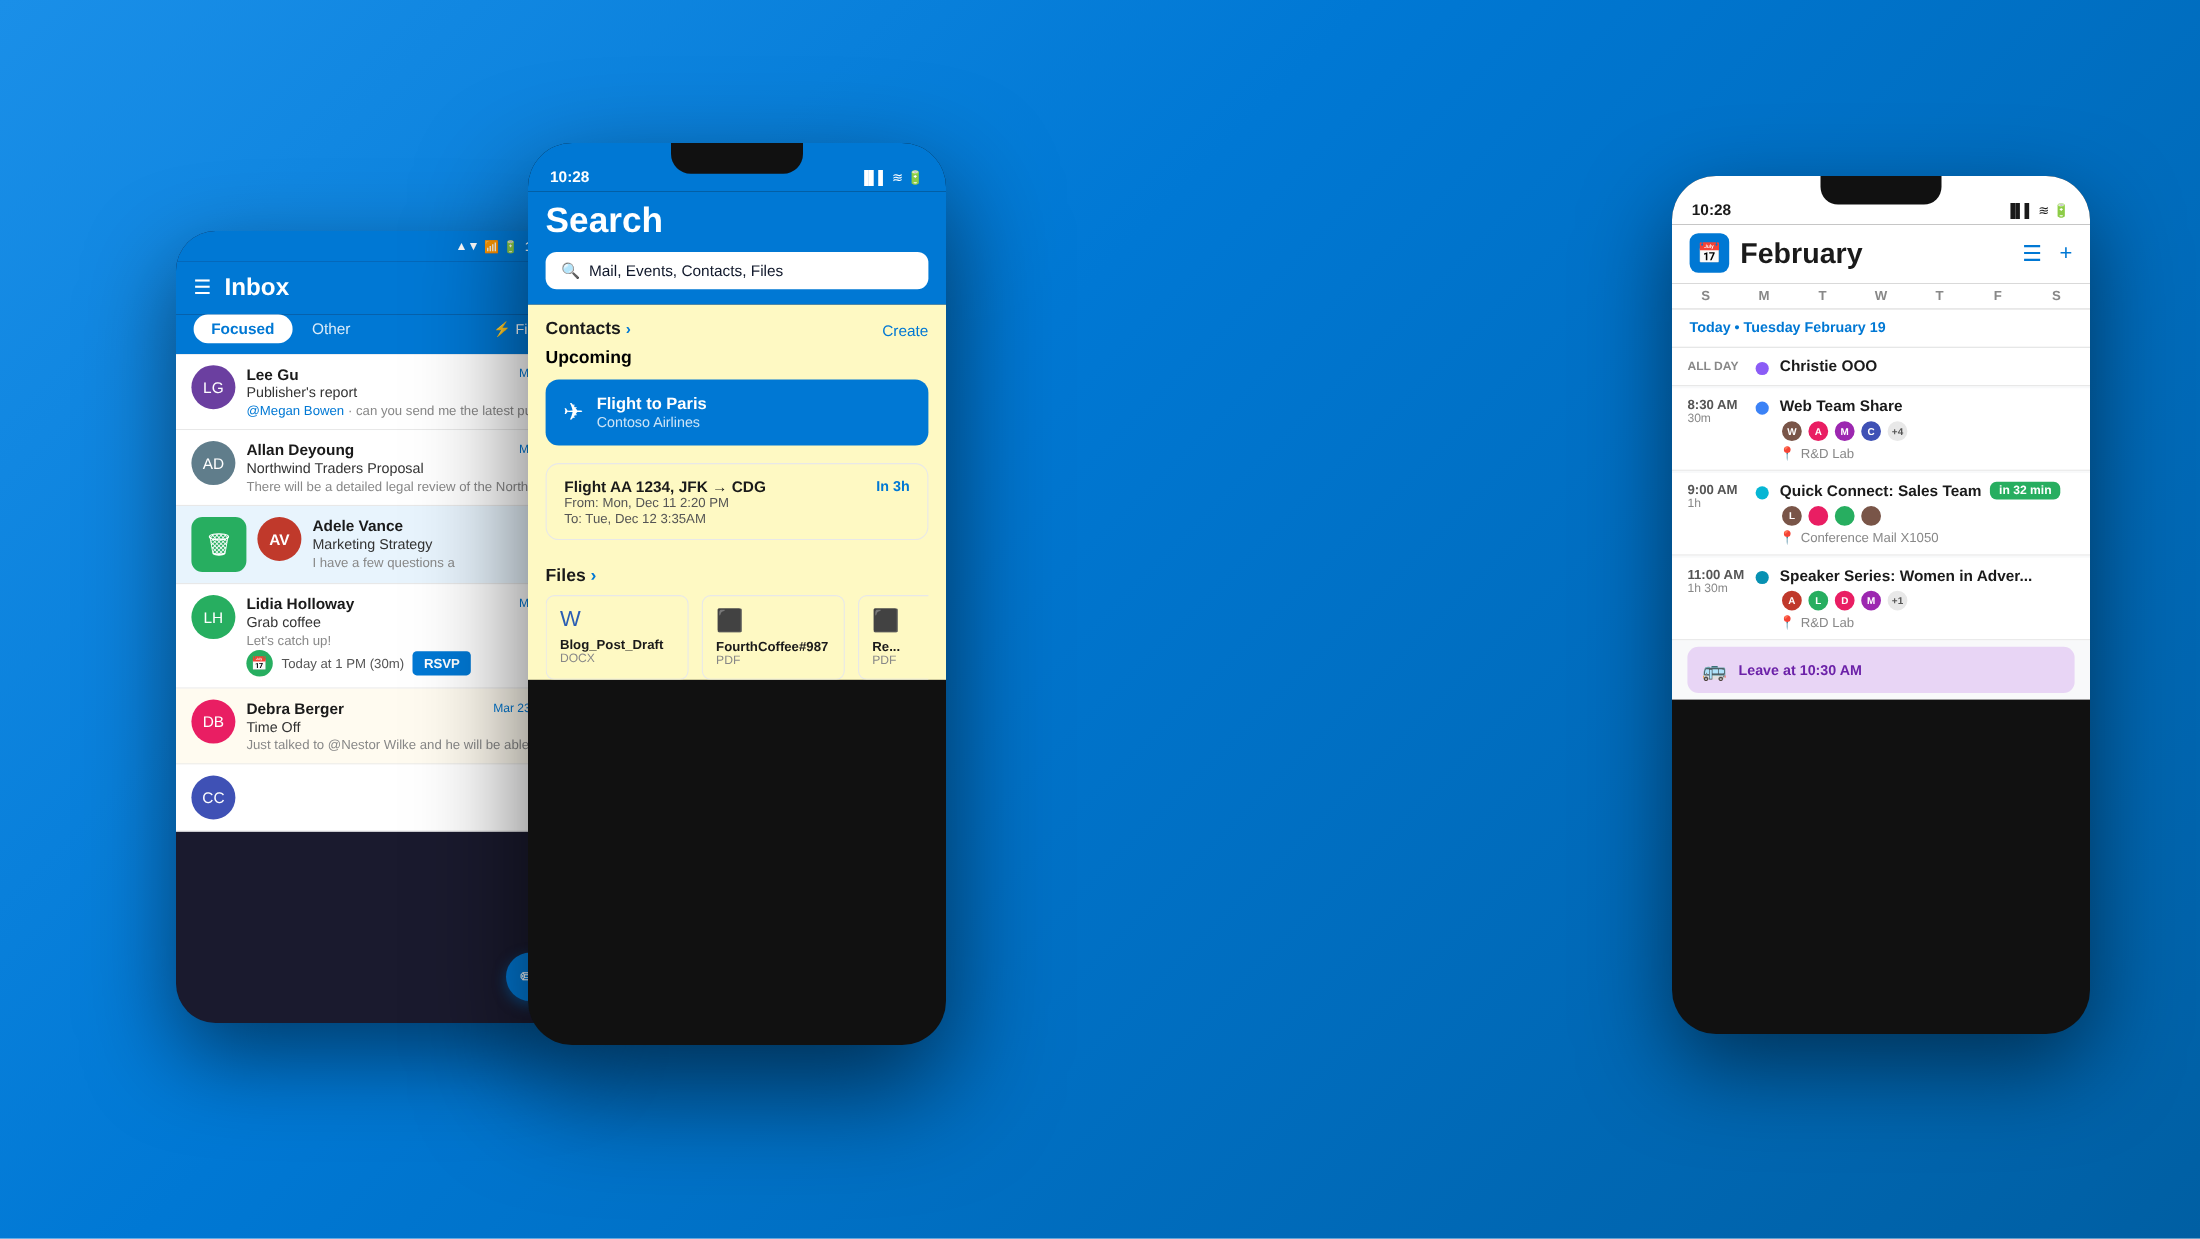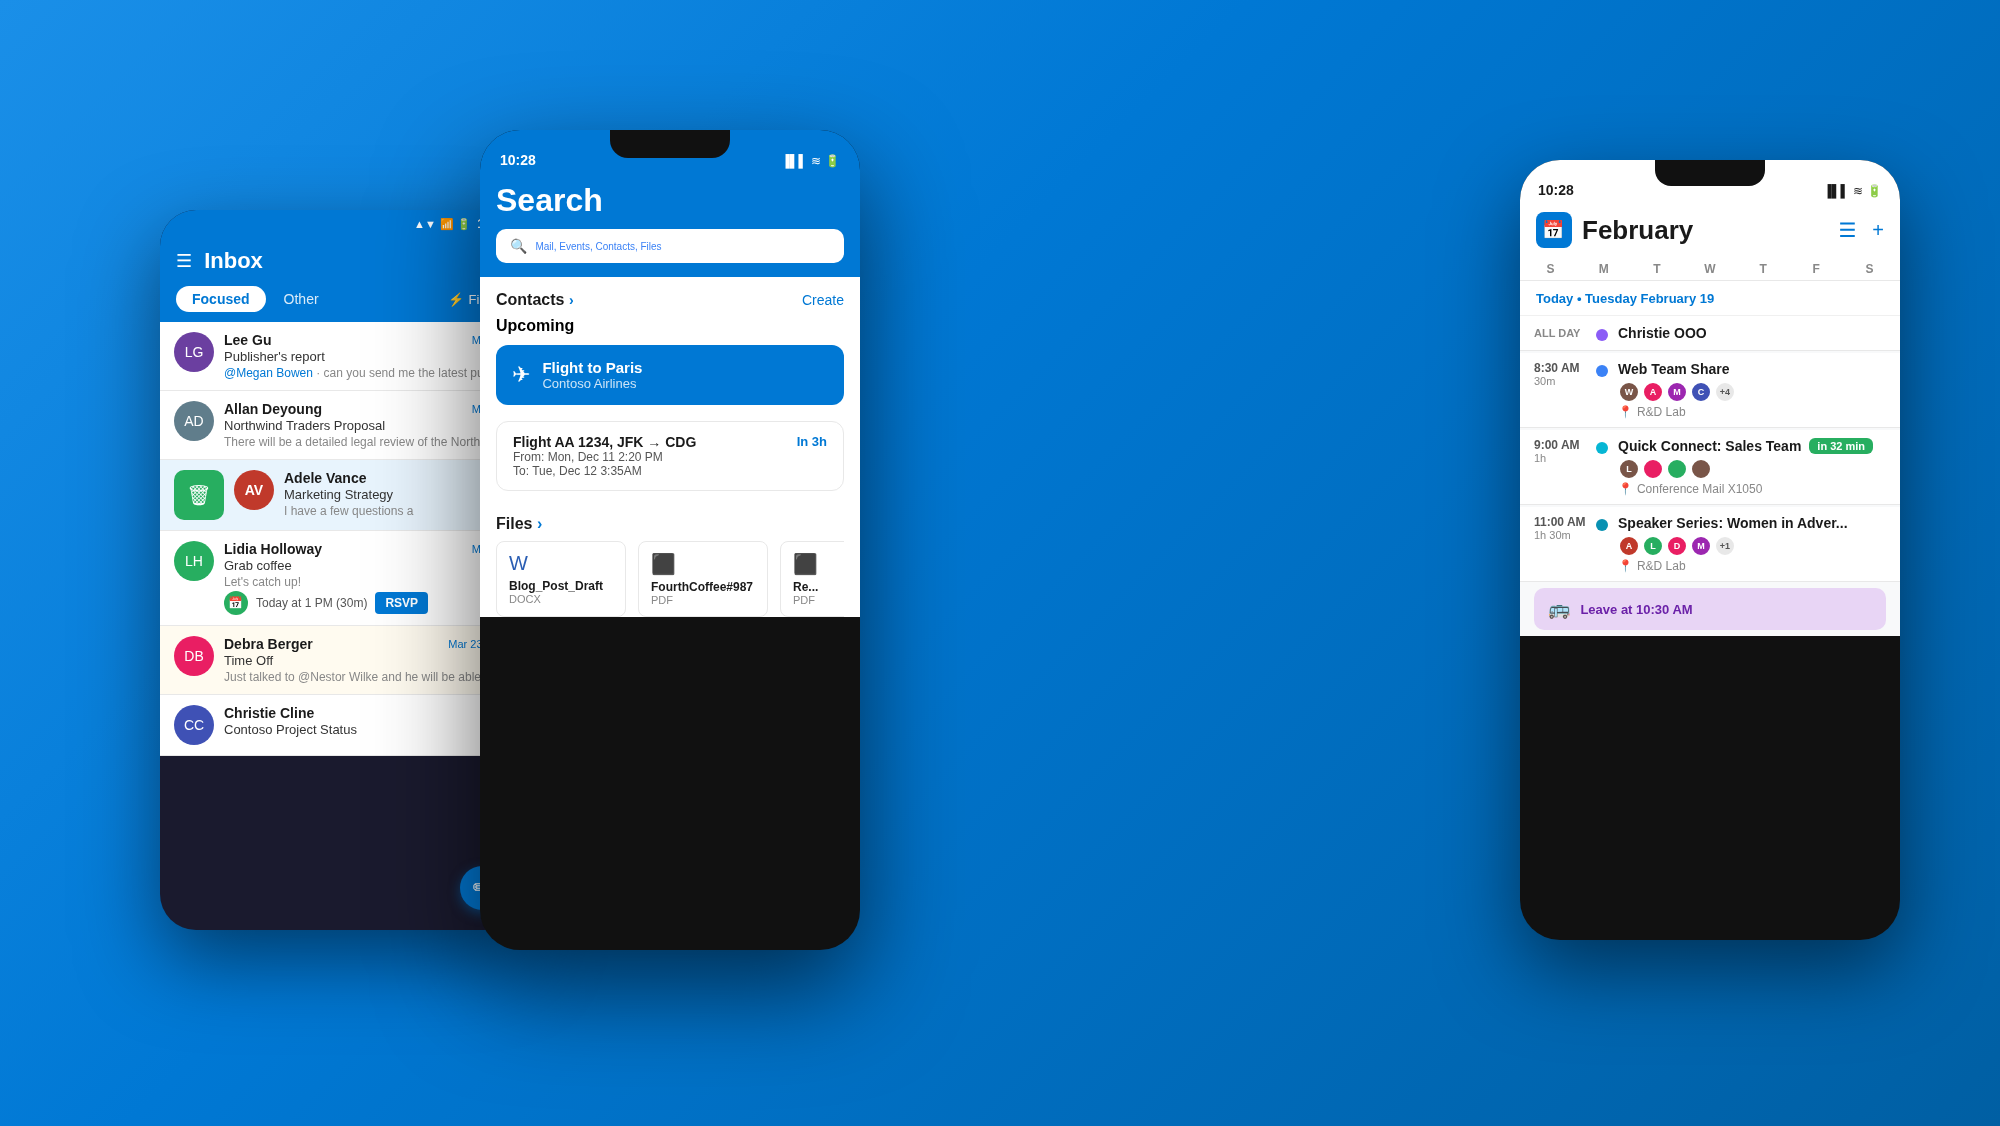--- a/index.html
+++ b/index.html
@@ -235,23 +235,23 @@
     .search-title { color: white; font-size: 32px; font-weight: 800; margin-bottom: 10px; }
     .search-bar {
       background: white;
       border-radius: 10px;
       padding: 9px 14px;
       display: flex;
       align-items: center;
       gap: 8px;
     }
     .search-icon { color: #888; font-size: 14px; }
-    .search-placeholder { color: #3b82f6; font-size: 10px; }
-
-    .search-content { background: #ffffff; flex: 1; overflow: hidden; }
+    .search-placeholder { color: #0f172a; font-size: 14px; }
+
+    .search-content { background: #fef9c3; flex: 1; overflow: hidden; }
 
     .section-header {
       display: flex;
       justify-content: space-between;
       align-items: center;
       padding: 14px 16px 8px;
     }
     .section-label { font-size: 16px; font-weight: 700; color: #1a1a1a; }
     .section-action { font-size: 14px; color: #0078d4; }
 
@@ -614,26 +614,20 @@
             <span class="flag-icon">🚩</span>
           </div>
         </div>
         <div class="email-subject">Time Off</div>
         <div class="email-preview">Just talked to @Nestor Wilke and he will be able t...</div>
       </div>
     </div>
 
     <div class="email-item">
       <div class="avatar-circle av-col4">CC</div>
-      <div class="email-content">
-        <div class="email-top">
-          <span class="sender-name">Christie Cline</span>
-        </div>
-        <div class="email-subject">Contoso Project Status</div>
-      </div>
     </div>
   </div>
 
   <div class="fab-btn">
     <span>✏</span>
   </div>
 </div>
 
 <div class="phone-center">
   <div class="notch"></div>

